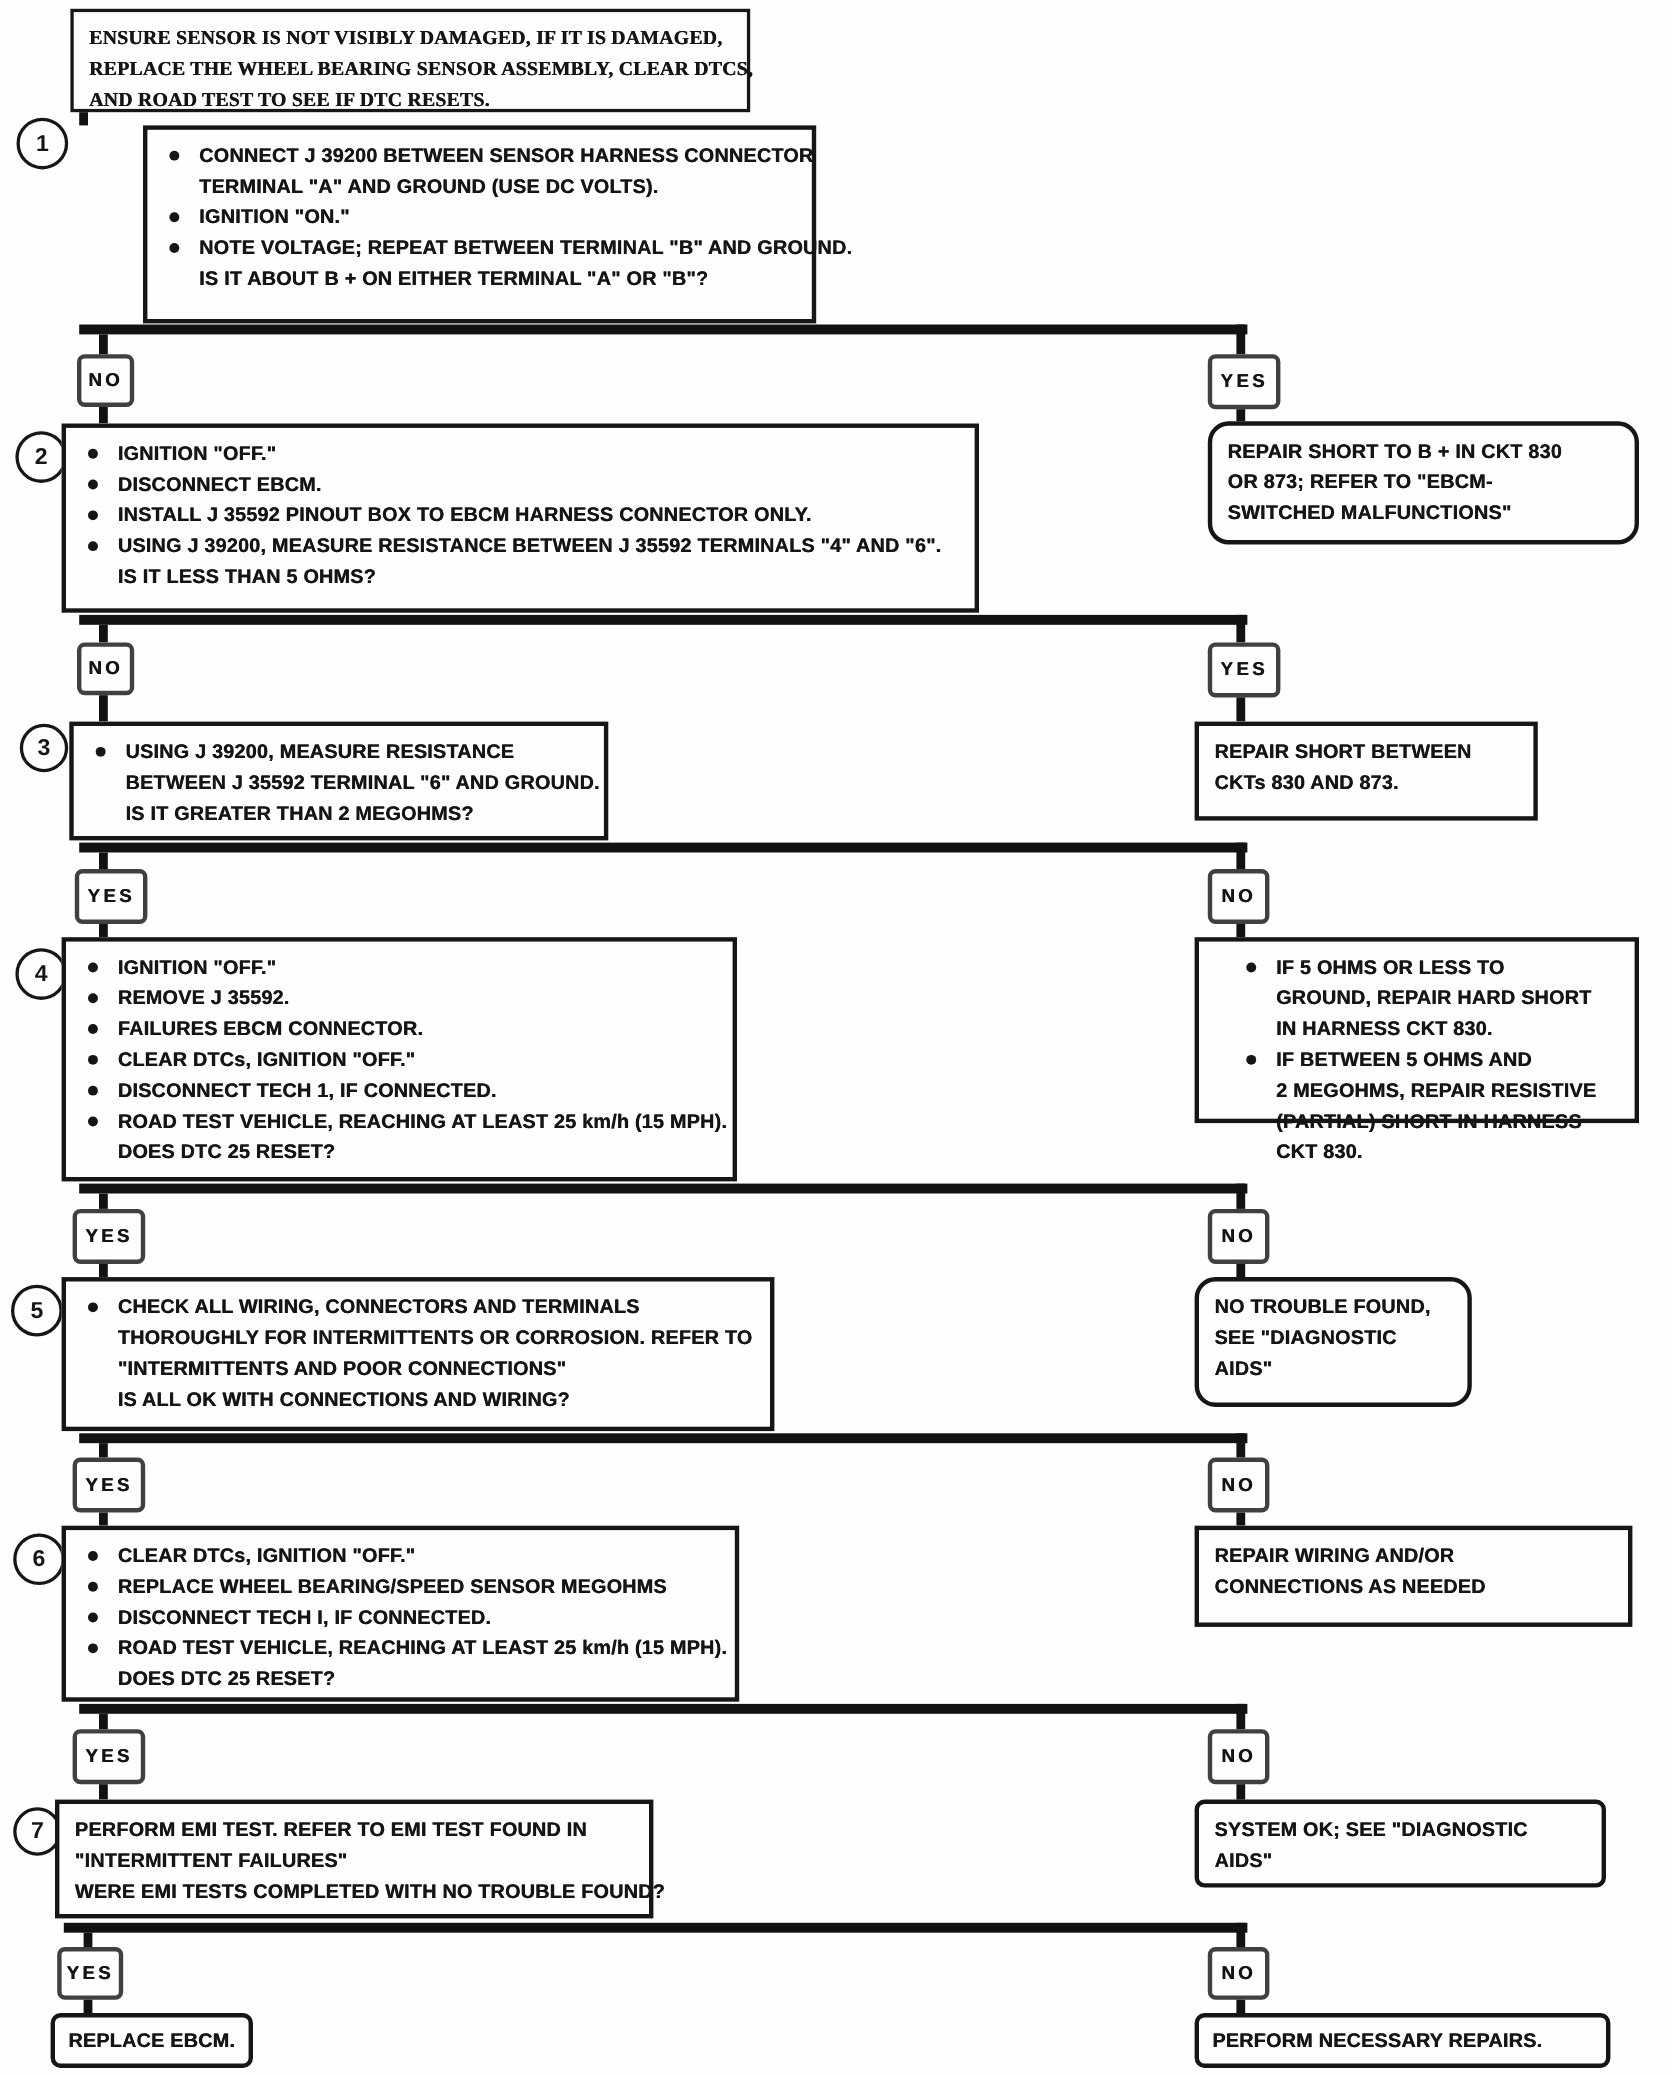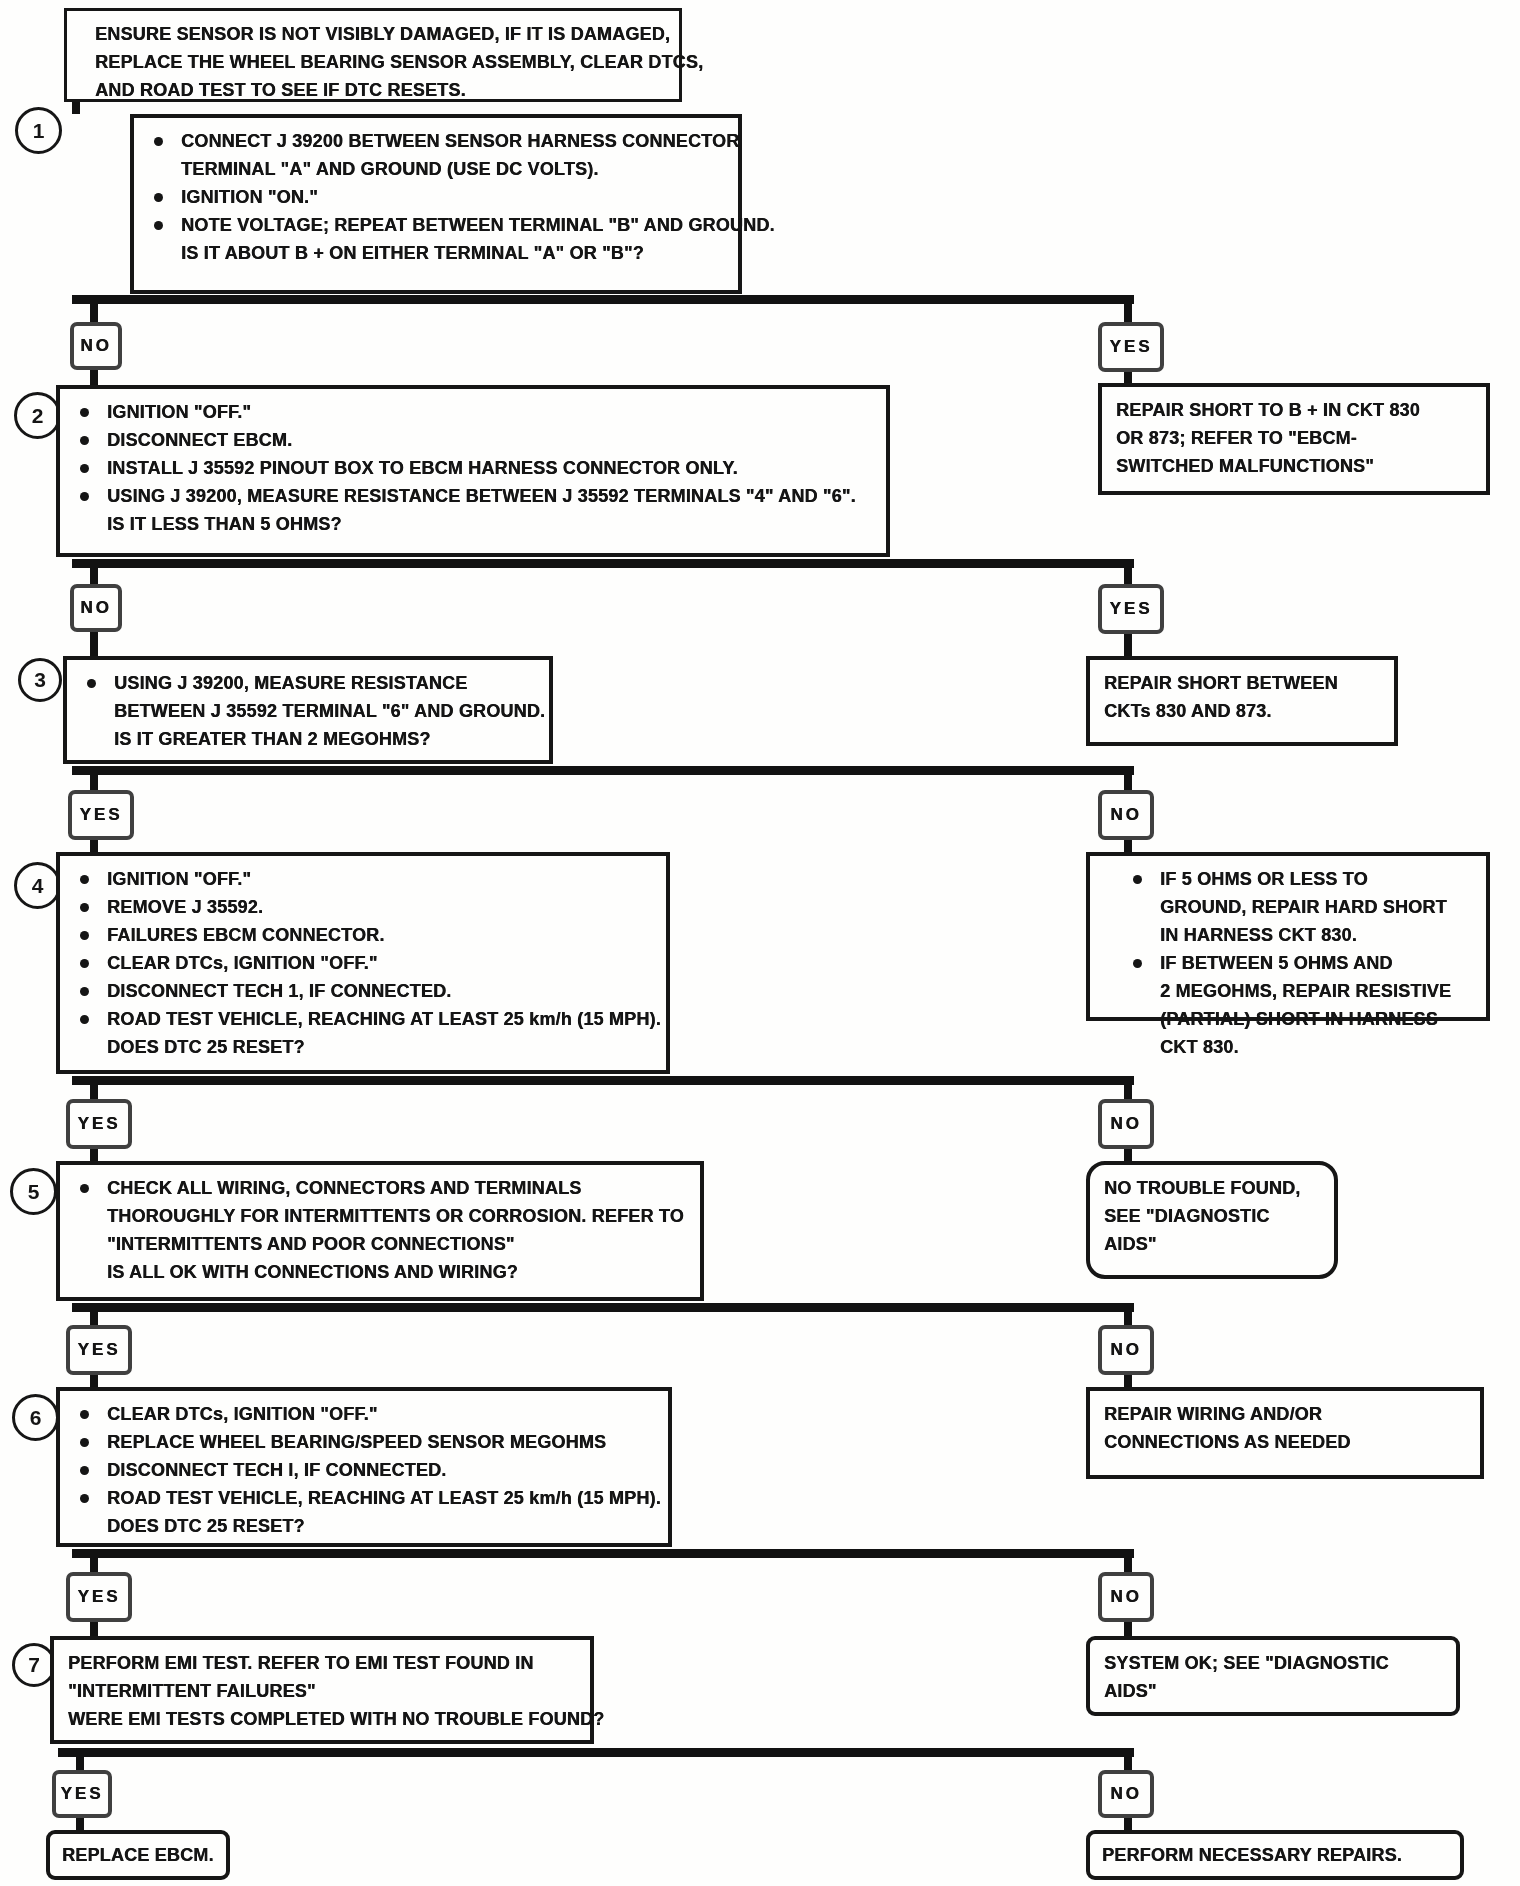--- a/index.html
+++ b/index.html
@@ -1,20 +1,20 @@
 <!DOCTYPE html>
 <html><head>
 <meta charset="utf-8">
 <style>
   html,body{margin:0;padding:0;background:#fff;}
   #page{position:relative;width:1520px;height:1886px;background:#fefefd;overflow:hidden;
         font-family:"Liberation Sans",sans-serif;color:#151515;}
   .box{position:absolute;border:4px solid #161616;background:#fefefd;box-sizing:border-box;
        padding:9px 8px 6px 0;}
-  .box.note{border-width:3px;padding-left:28px;}
+  .box.note{border-width:3px;padding-left:14px;font-family:Liberation Serif, serif;}
   .box.plain{padding-left:14px;}
   .box.result{padding-left:14px;}
   .box.round{border-radius:9px;}
   .box.single{display:flex;align-items:center;padding:0 0 0 12px;}
   .ln{font-size:18px;line-height:28px;font-weight:700;letter-spacing:.2px;white-space:nowrap;
       text-shadow:.4px 0 0 #151515;}
   .item{display:flex;align-items:flex-start;}
   .item.b{padding-left:20px;}
   .dot{flex:0 0 9px;width:9px;height:9px;border-radius:50%;background:#151515;margin:10px 18px 0 0;}
   .lines{min-width:0;}
@@ -66,21 +66,21 @@
         </div>
       </div>
     </div>
   <div class="hl" style="left:72px;top:295px;width:1062px;"></div>
   <div class="st" style="left:90px;top:304px;height:18px;"></div>
   <div class="tag" style="left:70px;top:322px;width:52px;height:48px;">NO</div>
   <div class="st" style="left:90px;top:370px;height:15px;"></div>
   <div class="st" style="left:1124px;top:295px;height:27px;"></div>
   <div class="tag" style="left:1098px;top:322px;width:66px;height:50px;">YES</div>
   <div class="st" style="left:1124px;top:372px;height:11px;"></div>
-  <div class="box result" style="left:1098px;top:383px;width:392px;height:112px;">
+  <div class="box result" style="left:1098px;top:383px;width:392px;height:112px;border-radius:19px;">
       <div class="item">
         <div class="lines">
           <div class="ln">REPAIR SHORT TO B + IN CKT 830</div>
           <div class="ln">OR 873; REFER TO "EBCM-</div>
           <div class="ln">SWITCHED MALFUNCTIONS"</div>
         </div>
       </div>
     </div>
 
   <div class="circ" style="left:14px;top:392px;width:47px;height:47px;">2</div>

